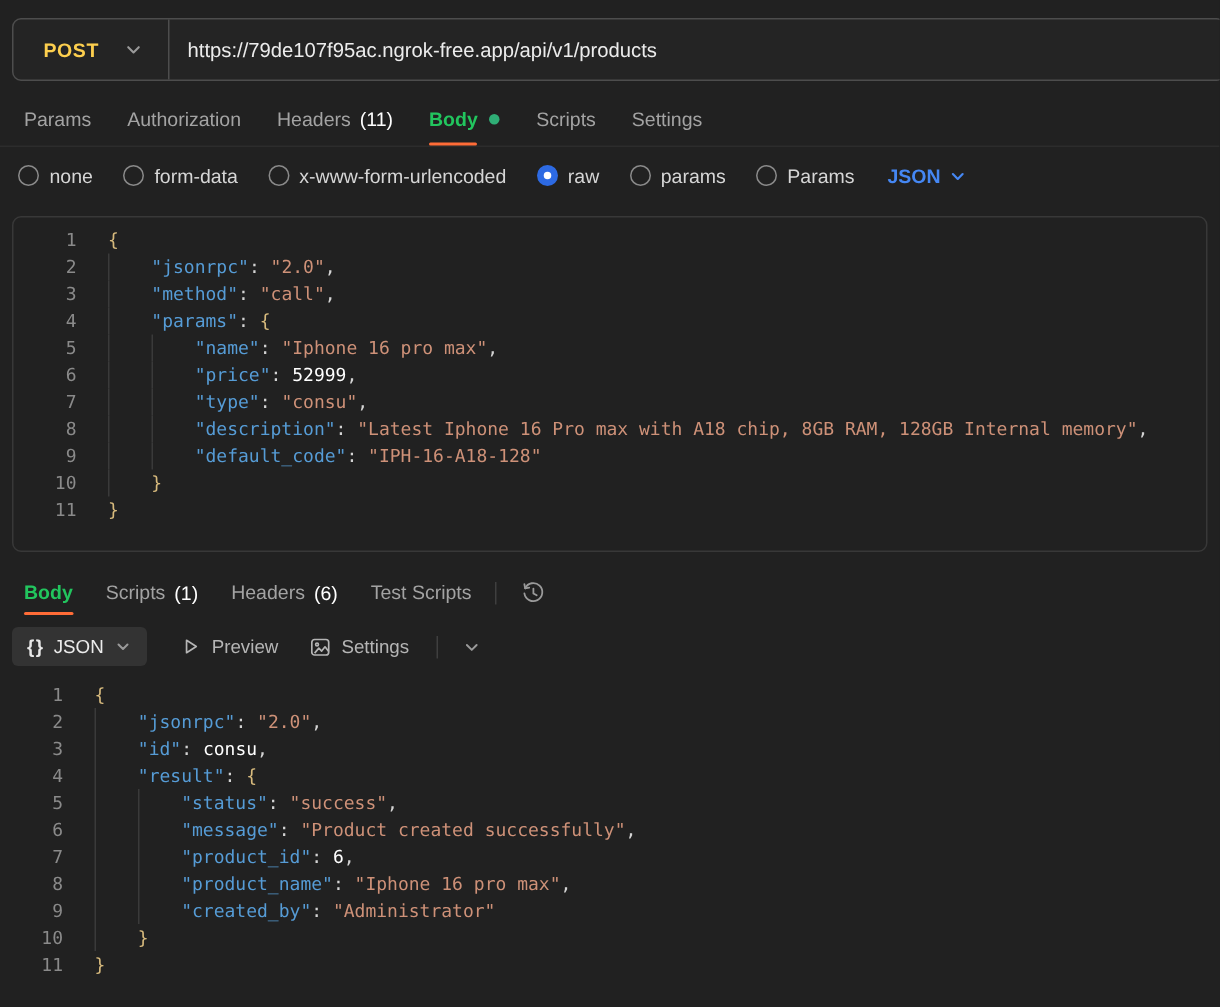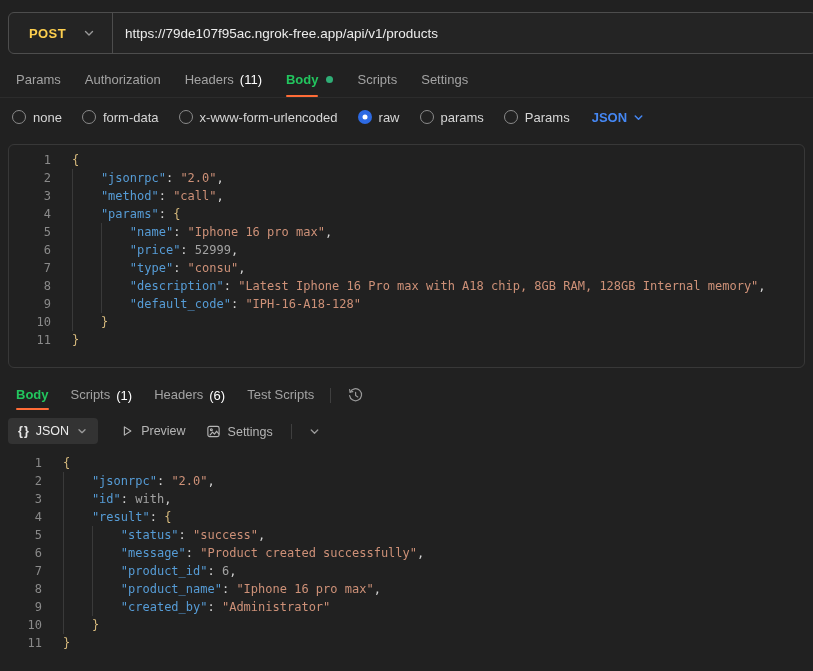--- a/index.html
+++ b/index.html
@@ -37,35 +37,35 @@
   .lang{display:flex;align-items:center;gap:5px;color:#4587f3;font-size:13px;font-weight:600;cursor:pointer;margin-left:2px}
   
   .editor-panel{margin:10px 8px 0 8px;border:1px solid #383838;border-radius:6px;height:224px;overflow:hidden;padding-top:6px;box-sizing:border-box}
   .editor{font-family:"DejaVu Sans Mono","Liberation Mono",monospace;font-size:12px;line-height:18px}
   .cl{display:flex}
   .ln{width:42px;text-align:right;color:#8a8a8a;flex:none}
   .code{margin-left:21px;white-space:pre}
   .g{display:inline-block;width:4ch;height:18px;vertical-align:bottom;border-left:1px solid #3a3a3a;box-sizing:border-box}
   .t-k{color:#569cd6}
   .t-s{color:#ce9178}
-  .t-n{color:#a3a3a3}
+  .t-n{color:#ffffff}
   .t-b{color:#d7ba7d}
   .t-p{color:#d4d4d4}
   
   .resp{margin-top:12px}
   .resp-head{display:flex;align-items:center;height:30px;padding-left:16px;font-size:13px;color:#a3a3a3}
   .resp-tabs{display:flex;gap:22px;align-items:center;height:100%}
   .resp-head .tab{height:30px}
   .resp-head .tlabel{line-height:30px}
   .vsep-sm{width:1px;height:15px;background:#3f3f3f;margin:0 16px}
   .icon-btn{display:flex;align-items:center;cursor:pointer}
   .resp-actions{display:flex;align-items:center;height:26px;margin:8px 0 0 8px;gap:16px;font-size:12.5px;color:#b5b5b5}
   .json-btn{display:flex;align-items:center;gap:7px;background:#333333;border:none;color:#ececec;border-radius:4px;height:26px;padding:0 10px;font-size:12.5px;cursor:pointer;font-family:"Liberation Sans",sans-serif}
   .braces{font-weight:600;color:#e8e8e8}
-  .action{display:flex;align-items:flex-end;gap:7px;cursor:pointer}
+  .action{display:flex;align-items:center;gap:7px;cursor:pointer}
   .resp .editor{margin-top:10px}
   svg{display:block}
 </style>
 </head>
 <body>
 
 <div class="url-row">
   <div class="method">
     <span class="mlabel">POST</span>
     <svg width="14" height="14" viewBox="0 0 16 16" fill="none" stroke="#9a9a9a" stroke-width="1.6" stroke-linecap="round" stroke-linejoin="round">
@@ -243,21 +243,21 @@
       <div class="cl">
         <span class="ln">1</span>
         <span class="code"><span class="t-b">{</span></span>
       </div>
       <div class="cl">
         <span class="ln">2</span>
         <span class="code"><span class="g"></span><span class="t-k">"jsonrpc"</span><span class="t-p">: </span><span class="t-s">"2.0"</span><span class="t-p">,</span></span>
       </div>
       <div class="cl">
         <span class="ln">3</span>
-        <span class="code"><span class="g"></span><span class="t-k">"id"</span><span class="t-p">: </span><span class="t-n">with</span><span class="t-p">,</span></span>
+        <span class="code"><span class="g"></span><span class="t-k">"id"</span><span class="t-p">: </span><span class="t-n">consu</span><span class="t-p">,</span></span>
       </div>
       <div class="cl">
         <span class="ln">4</span>
         <span class="code"><span class="g"></span><span class="t-k">"result"</span><span class="t-p">: </span><span class="t-b">{</span></span>
       </div>
       <div class="cl">
         <span class="ln">5</span>
         <span class="code"><span class="g"></span><span class="g"></span><span class="t-k">"status"</span><span class="t-p">: </span><span class="t-s">"success"</span><span class="t-p">,</span></span>
       </div>
       <div class="cl">

